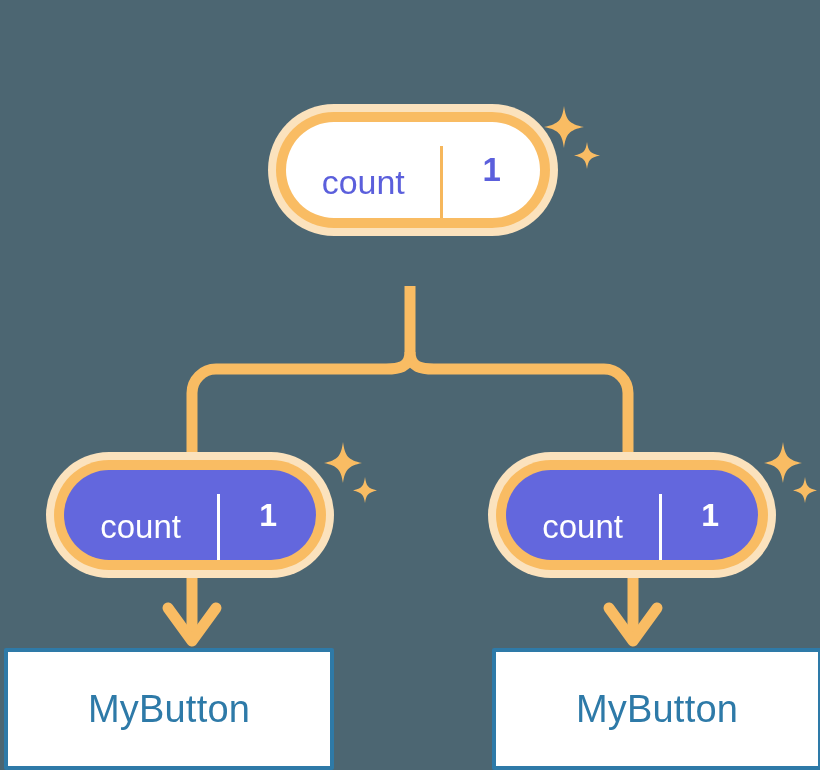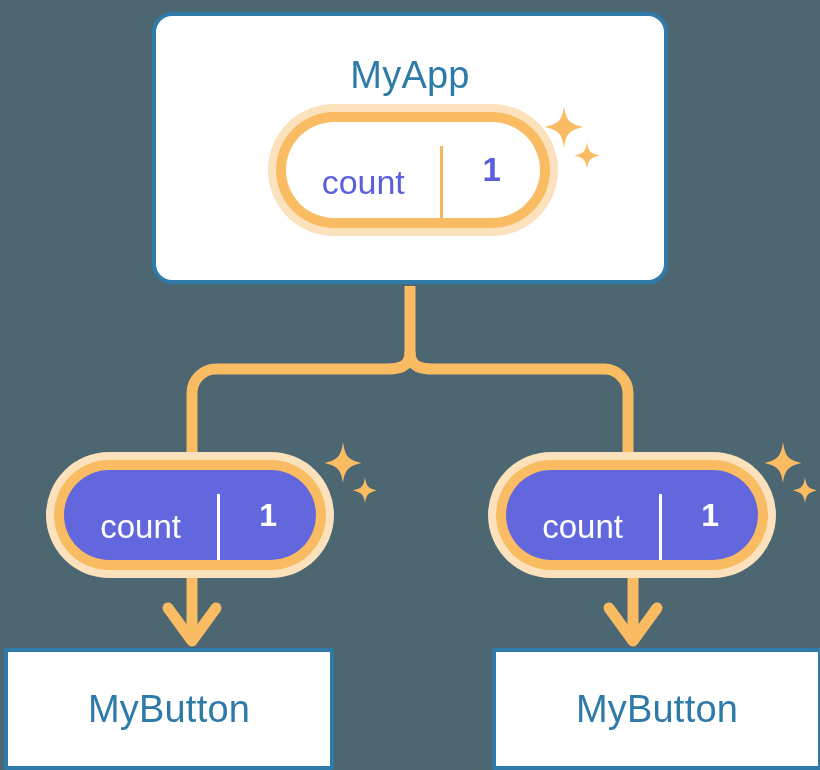--- a/index.html
+++ b/index.html
@@ -176,23 +176,20 @@
 
     <path d="M604,369 A24,24 0 0 1 628,393 L628,470" fill="none" stroke="#f9bc63" stroke-width="11" stroke-linecap="butt"></path>
 
     <path d="M192,568 L192,636" fill="none" stroke="#f9bc63" stroke-width="11" stroke-linecap="butt"></path>
     <path d="M168,608 L192,641 L216,608" fill="none" stroke="#f9bc63" stroke-width="11" stroke-linecap="round" stroke-linejoin="round"></path>
 
     <path d="M633,568 L633,636" fill="none" stroke="#f9bc63" stroke-width="11" stroke-linecap="butt"></path>
     <path d="M609,608 L633,641 L657,608" fill="none" stroke="#f9bc63" stroke-width="11" stroke-linecap="round" stroke-linejoin="round"></path>
   </svg>
 
-  <div class="card card-root">
-    <div class="card-title">MyApp</div>
-  </div>
 
   <div class="pill pill-root">
     <div class="pill-outer"></div>
     <div class="pill-ring"></div>
     <div class="pill-body">
       <div class="pill-name">count</div>
       <div class="pill-value">1</div>
     </div>
   </div>
 

